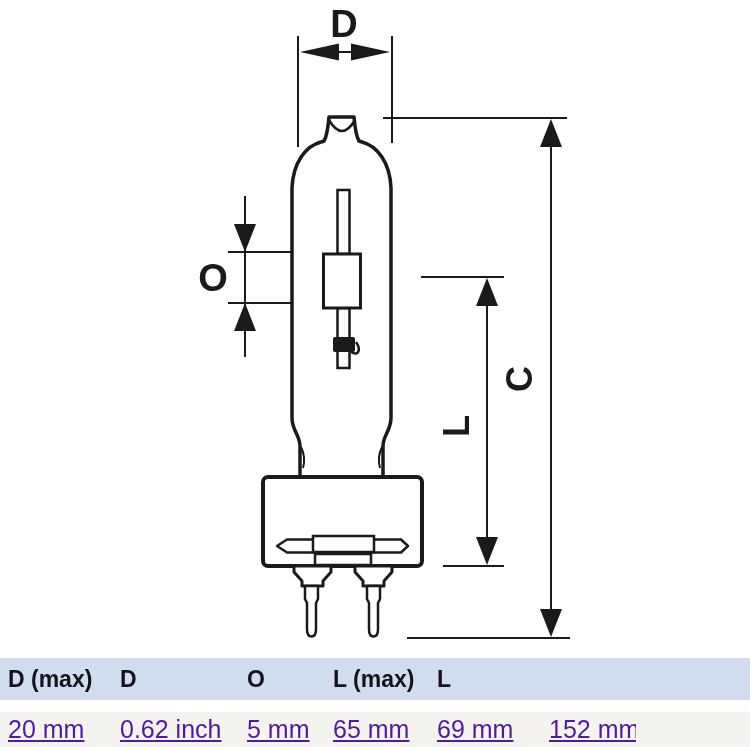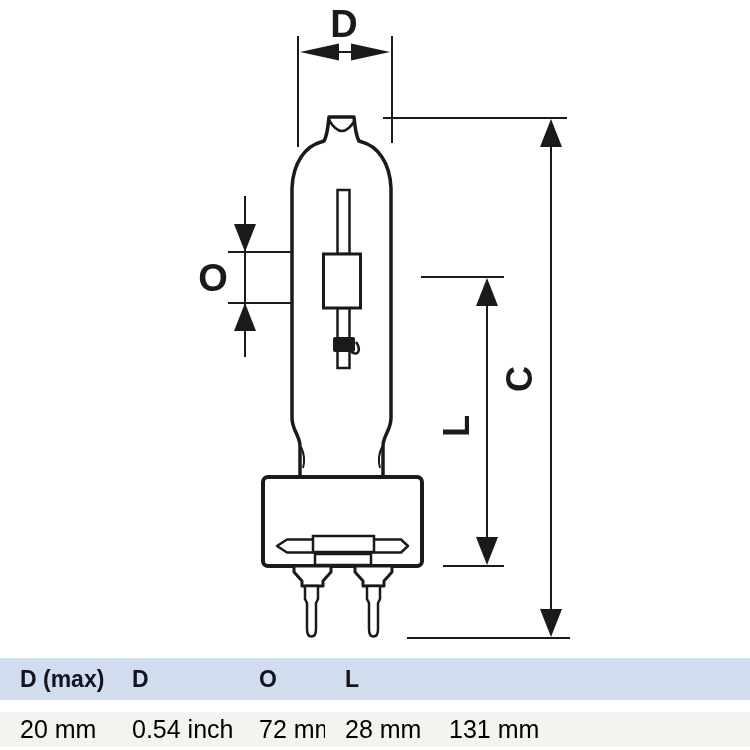--- a/index.html
+++ b/index.html
@@ -28,25 +28,26 @@
     height: 42px;
     background: #d1dcee;
     color: #13131d;
     font-size: 23px;
     font-weight: bold;
   }
   .tgap { height: 12px; background: #ffffff; }
   .trow {
     height: 35px;
     background: #f4f3f0;
-    color: #000000;
+    color: #4c1d95;
     font-size: 25px;
     font-weight: normal;
+    text-decoration: underline;
   }
-  .cell { padding-left: 20px; white-space: nowrap; overflow: hidden; }
+  .cell { padding-left: 8px; white-space: nowrap; overflow: hidden; }
   .tbottom { height: 3px; background: #ffffff; }
 </style>
 </head>
 <body>
 
 <div class="stage">
 
   <svg class="diagram-svg" width="750" height="658" viewBox="0 0 750 658">
 
     <g stroke="#1a1a1a" stroke-width="2" fill="none">
@@ -115,26 +116,28 @@
     <polygon points="551,119 540,147 562,147" fill="#1a1a1a"></polygon>
     <polygon points="551,637 540,609 562,609" fill="#1a1a1a"></polygon>
     <text transform="translate(519,379) rotate(-90)" text-anchor="middle" dy="0.35em" class="dim-label" style="font-size:36px">C</text>
   </svg>
 
   <div class="dim-table">
     <div class="thead">
       <div class="cell">D (max)</div>
       <div class="cell">D</div>
       <div class="cell">O</div>
+      <div class="cell">L (max)</div>
       <div class="cell">L</div>
     </div>
     <div class="tgap"></div>
     <div class="trow">
       <div class="cell">20 mm</div>
-      <div class="cell">0.54 inch</div>
-      <div class="cell">72 mm</div>
-      <div class="cell">28 mm</div>
-      <div class="cell">131 mm</div>
+      <div class="cell">0.62 inch</div>
+      <div class="cell">5 mm</div>
+      <div class="cell">65 mm</div>
+      <div class="cell">69 mm</div>
+      <div class="cell">152 mm</div>
     </div>
     <div class="tbottom"></div>
   </div>
 
 </div>
 
 </body></html>

